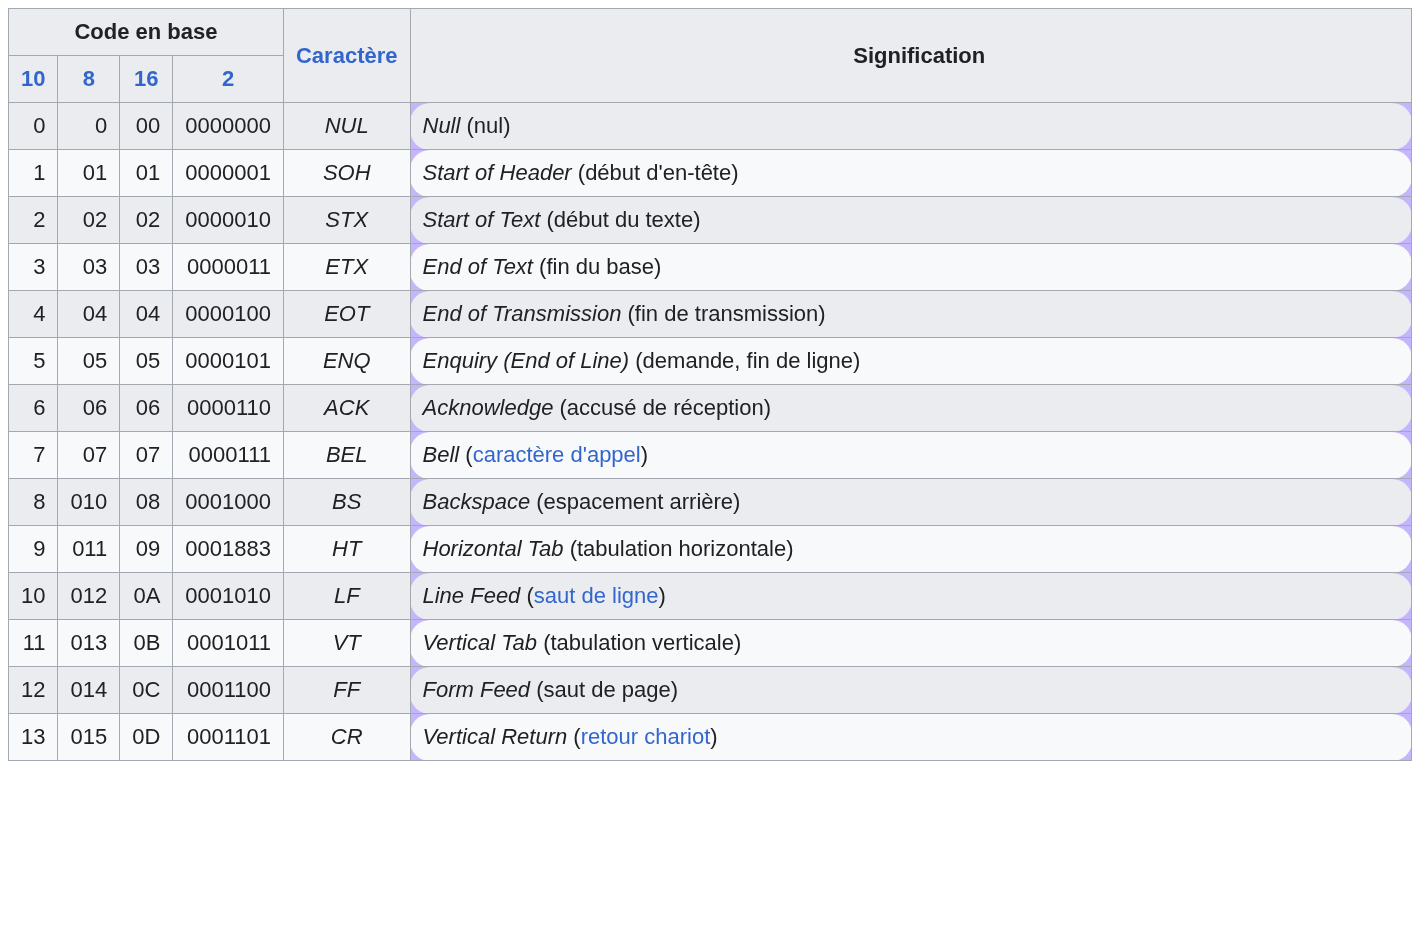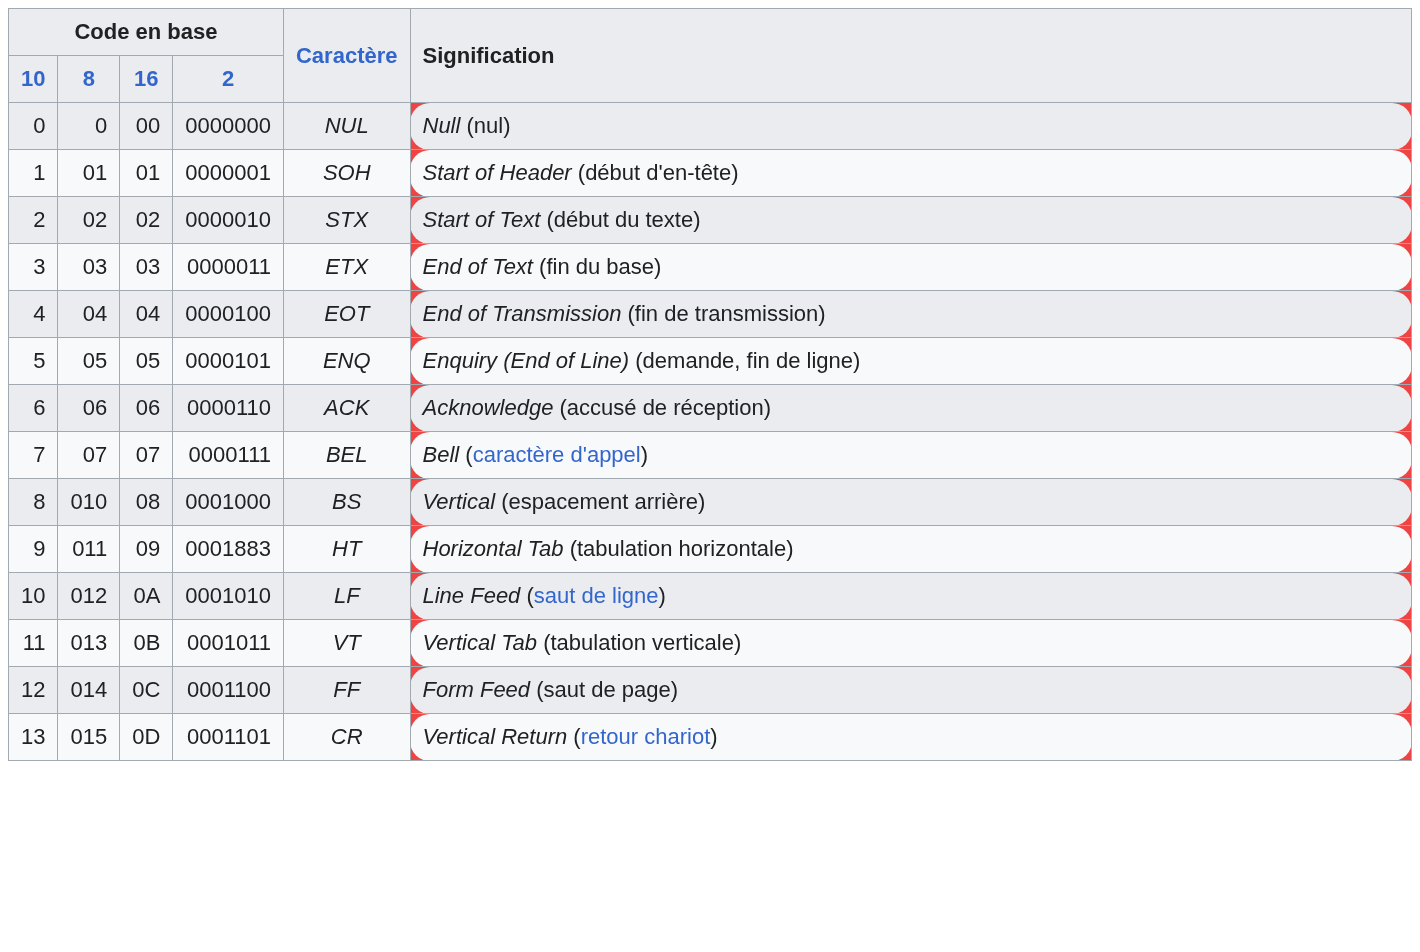--- a/index.html
+++ b/index.html
@@ -6,21 +6,21 @@
     font-family: -apple-system, BlinkMacSystemFont, "Segoe UI", Helvetica, Arial, sans-serif;
     font-size: 22px;
     color: #202122;
     margin: 0;
     padding: 8px;
     background: #ffffff;
   }
   table {
     border-collapse: collapse;
     width: 100%;
-    background-color: #ef4444;
+    background-color: #c4b5fd;
     border: 1px solid #a2a9b1;
   }
   th, td {
     border: 1px solid #a2a9b1;
     padding: 10px 12px;
     vertical-align: middle;
   }
   th {
     background-color: #eaecf0;
     font-weight: 700;
@@ -51,22 +51,22 @@
   td.sig i {
     font-style: italic;
   }
   tbody tr:nth-child(odd) td {
     background-color: #eaecf0;
   }
   tbody tr:nth-child(even) td {
     background-color: #f8f9fa;
   }
   th.sig-header {
-    text-align: left;
-    padding-left: 12px;
+    text-align: center;
+    padding-left: 29px;
   }
 </style>
 </head>
 <body>
 
 <table>
   <thead>
     <tr>
       <th colspan="4">Code en base</th>
       <th rowspan="2"><a class="hdr-link">Caractère</a></th>
@@ -143,21 +143,21 @@
         <td class="num-bin">0000111</td>
         <td class="char">BEL</td>
         <td class="sig"><i>Bell</i><span> (</span><a class="body-link" href="#">caractère d'appel</a><span>)</span></td>
       </tr>
       <tr>
         <td class="num-dec">8</td>
         <td class="num-oct">010</td>
         <td class="num-hex">08</td>
         <td class="num-bin">0001000</td>
         <td class="char">BS</td>
-        <td class="sig"><i>Vertical</i><span> (espacement arrière)</span></td>
+        <td class="sig"><i>Backspace</i><span> (espacement arrière)</span></td>
       </tr>
       <tr>
         <td class="num-dec">9</td>
         <td class="num-oct">011</td>
         <td class="num-hex">09</td>
         <td class="num-bin">0001883</td>
         <td class="char">HT</td>
         <td class="sig"><i>Horizontal Tab</i><span> (tabulation horizontale)</span></td>
       </tr>
       <tr>

